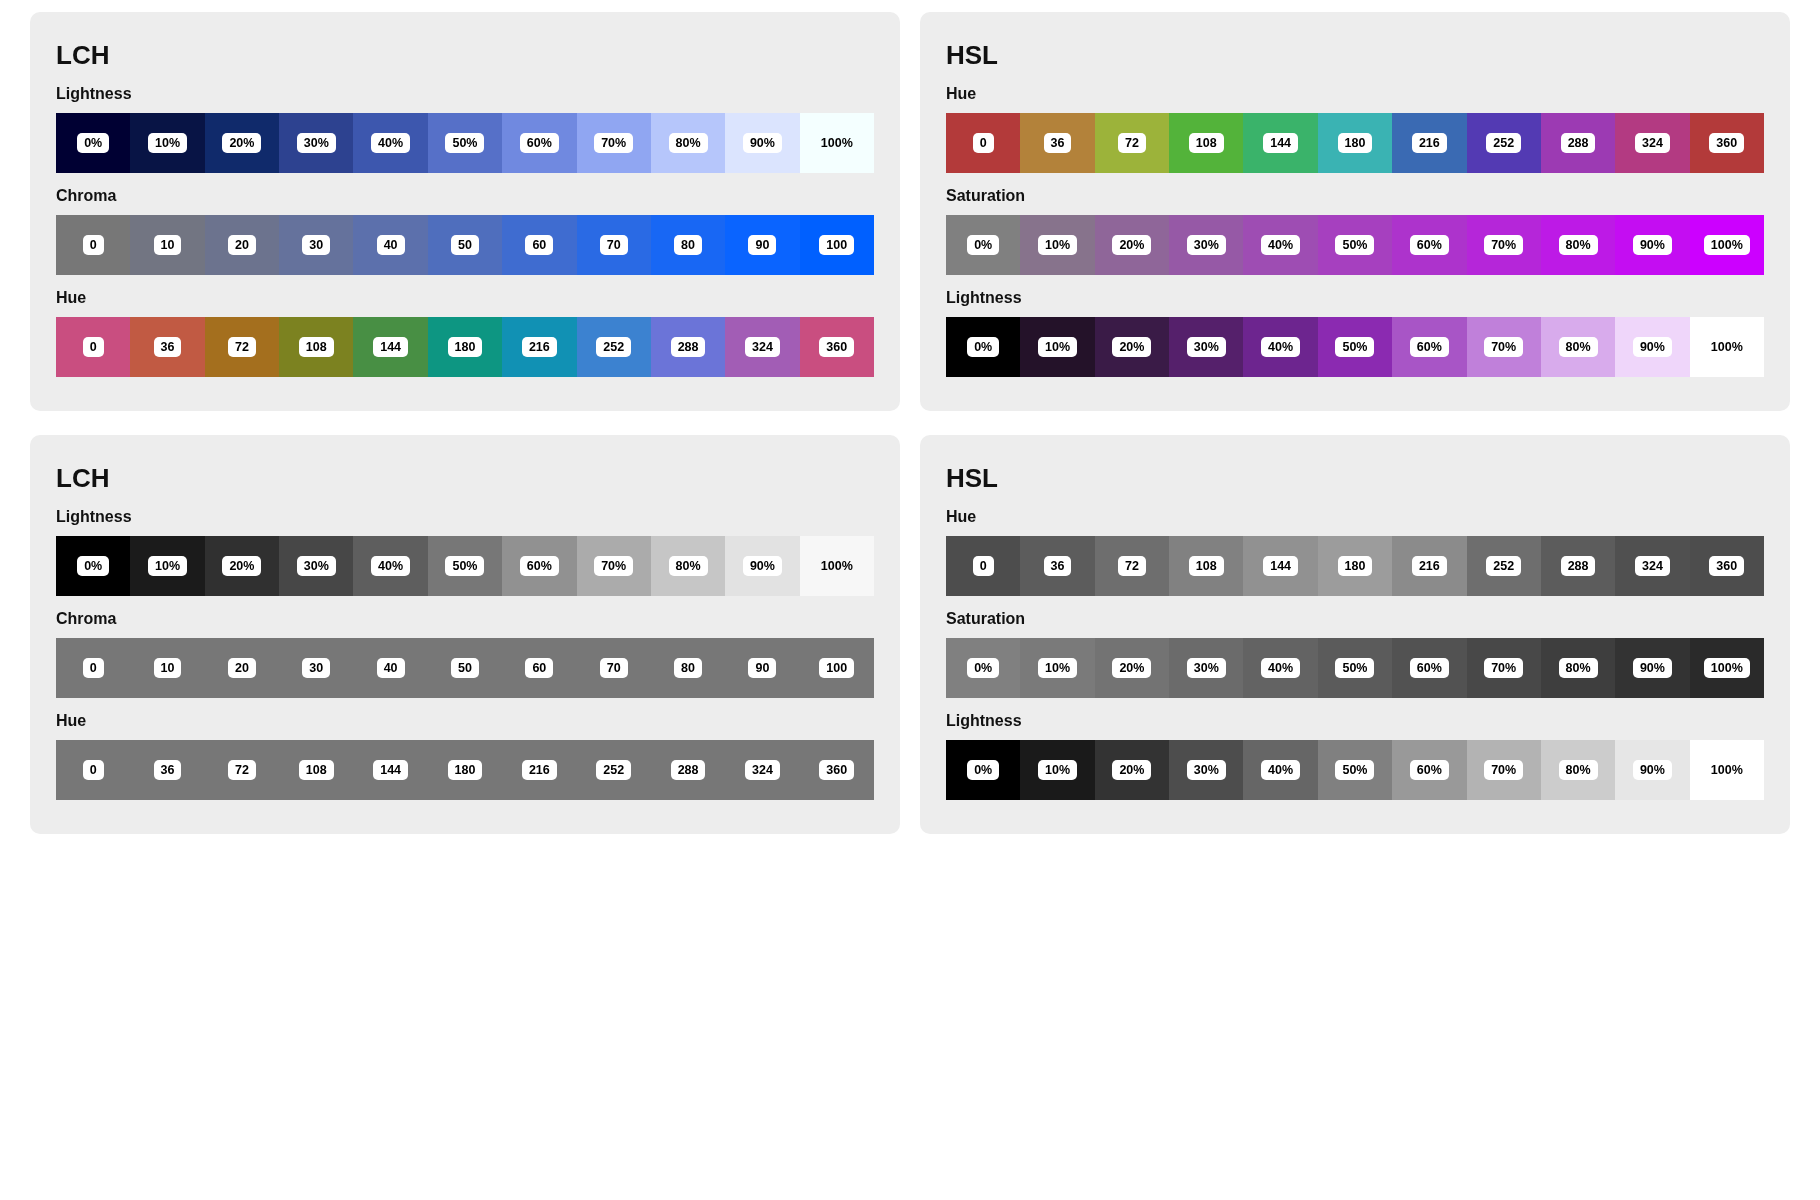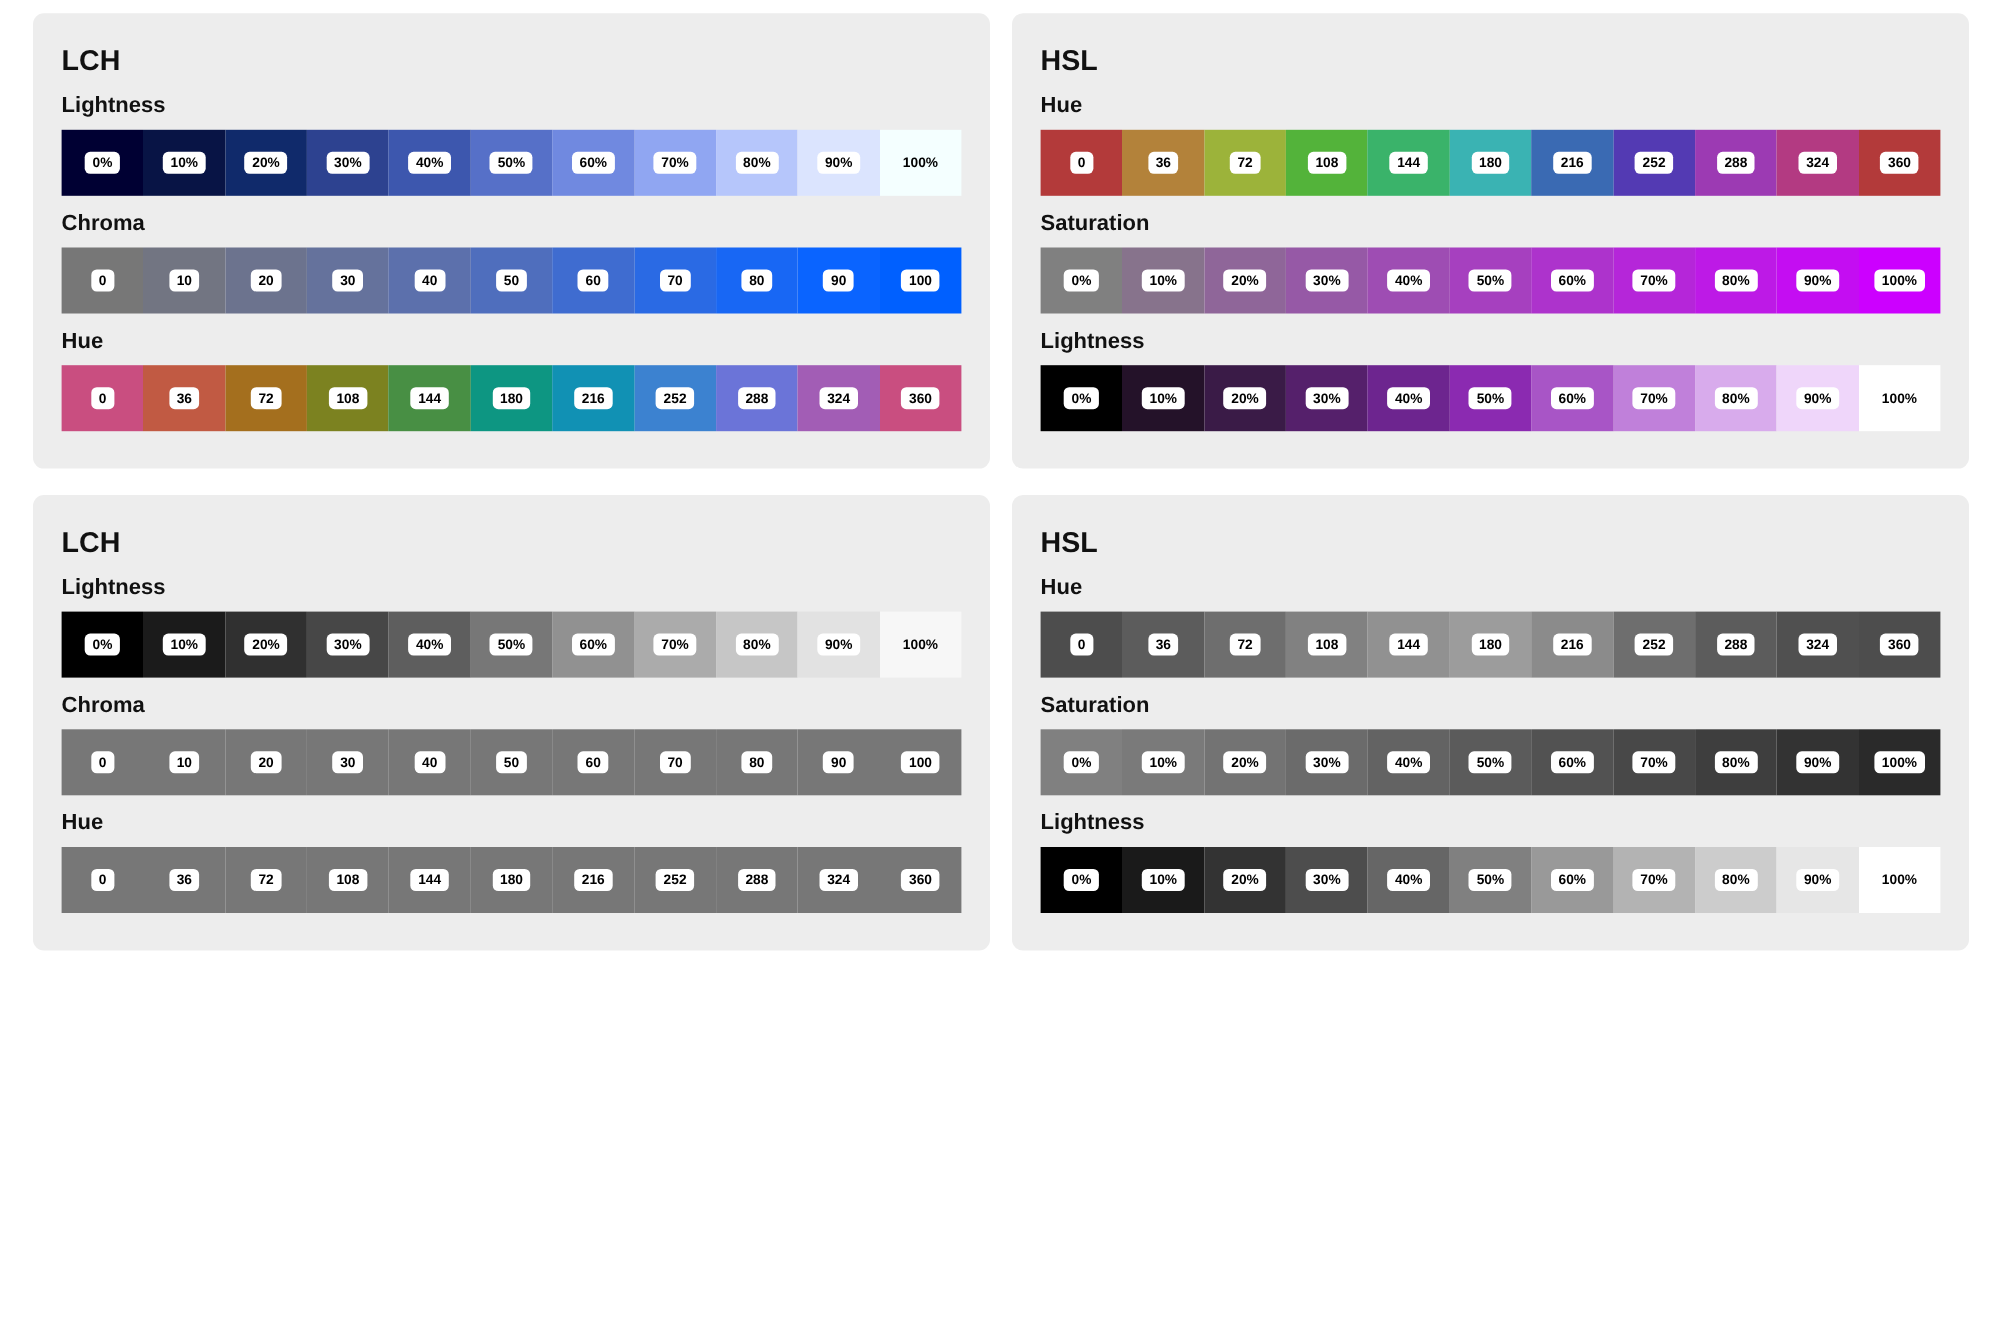--- a/index.html
+++ b/index.html
@@ -18,21 +18,21 @@
     background: #ededed;
     border-radius: 10px;
     padding: 22px 26px 28px;
   }
   .panel h2 {
     margin: 6px 0 14px;
     font-size: 26px; font-weight: 800;
   }
   .panel h3 {
     margin: 14px 0 10px;
-    font-size: 20px; font-weight: 700;
+    font-size: 16px; font-weight: 700;
   }
   .strip {
     display: flex; width: 100%;
     height: 60px; margin-bottom: 6px;
   }
   .swatch {
     flex: 1 1 0;
     display: flex; align-items: center; justify-content: center;
   }
   .chip {

